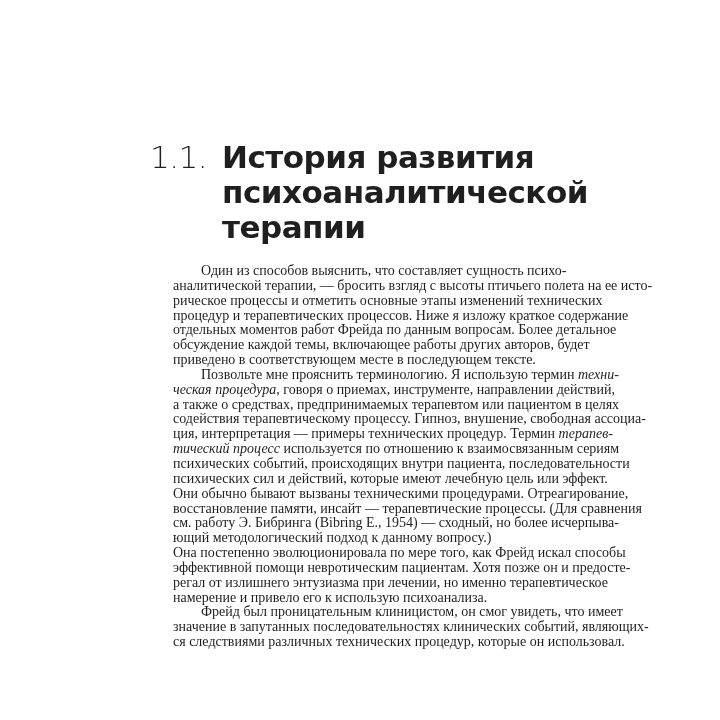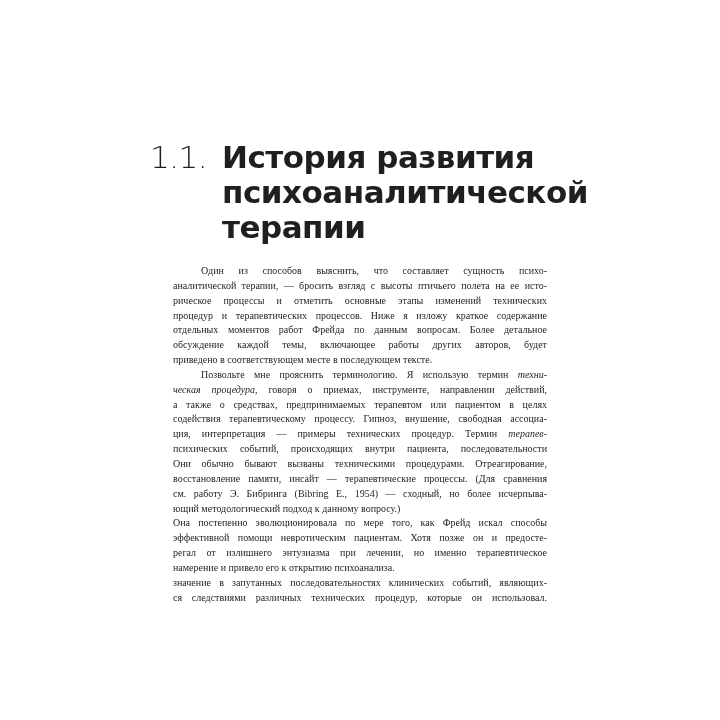--- a/index.html
+++ b/index.html
@@ -3,21 +3,21 @@
   <meta charset="utf-8">
   <style>
     html, body { margin: 0; padding: 0; background: #ffffff; }
     body { width: 720px; height: 720px; position: relative; overflow: hidden; }
     .page { position: absolute; left: 0; top: 0; width: 720px; height: 720px; background: #fff; }
     .heading { position: absolute; left: 150px; top: 140px; width: 420px; color: #1f1f1f;
       font-family: "DejaVu Sans", sans-serif; font-weight: 300; font-size: 31px; line-height: 35px; letter-spacing: -0.5px; }
     .heading .num { position: absolute; left: 0; top: 0; }
     .heading .title { position: absolute; left: 72px; top: 0; width: 360px; font-weight: bold; }
     .body { position: absolute; left: 173px; top: 264px; width: 374px;
-      font-family: "Liberation Serif", serif; font-size: 10px; line-height: 14.85px; color: #1e1e1e; text-align: justify; }
+      font-family: "Liberation Serif", serif; font-size: 14px; line-height: 14.85px; color: #1e1e1e; text-align: justify; }
     .line { display: block; white-space: nowrap; text-align: justify; text-align-last: justify; height: 14.85px; overflow: visible; }
     .line.last { text-align-last: left; }
     .line.indent { padding-left: 28px; }
     em { font-style: italic; }
   </style>
 </head>
 <body>
 
 <div class="page">
 
@@ -38,28 +38,31 @@
     <span class="line">процедур и терапевтических процессов. Ниже я изложу краткое содержание</span>
     <span class="line">отдельных моментов работ Фрейда по данным вопросам. Более детальное</span>
     <span class="line">обсуждение каждой темы, включающее работы других авторов, будет</span>
     <span class="line last">приведено в соответствующем месте в последующем тексте.</span>
 
     <span class="line indent"><span>Позвольте мне прояснить терминологию. Я использую термин </span><em>техни-</em></span>
     <span class="line"><em>ческая процедура</em><span>, говоря о приемах, инструменте, направлении действий,</span></span>
     <span class="line">а также о средствах, предпринимаемых терапевтом или пациентом в целях</span>
     <span class="line">содействия терапевтическому процессу. Гипноз, внушение, свободная ассоциа-</span>
     <span class="line"><span>ция, интерпретация — примеры технических процедур. Термин </span><em>терапев-</em></span>
+    <span class="line"><em>тический процесс</em><span> используется по отношению к взаимосвязанным сериям</span></span>
     <span class="line">психических событий, происходящих внутри пациента, последовательности</span>
+    <span class="line">психических сил и действий, которые имеют лечебную цель или эффект.</span>
     <span class="line">Они обычно бывают вызваны техническими процедурами. Отреагирование,</span>
     <span class="line">восстановление памяти, инсайт — терапевтические процессы. (Для сравнения</span>
     <span class="line">см. работу Э. Бибринга (Bibring E., 1954) — сходный, но более исчерпыва-</span>
     <span class="line last">ющий методологический подход к данному вопросу.)</span>
 
     <span class="line">Она постепенно эволюционировала по мере того, как Фрейд искал способы</span>
     <span class="line">эффективной помощи невротическим пациентам. Хотя позже он и предосте-</span>
     <span class="line">регал от излишнего энтузиазма при лечении, но именно терапевтическое</span>
-    <span class="line last">намерение и привело его к открытию психоанализа.</span>
+    <span class="line last">намерение и привело его к использую психоанализа.</span>
 
+    <span class="line indent">Фрейд был проницательным клиницистом, он смог увидеть, что имеет</span>
     <span class="line">значение в запутанных последовательностях клинических событий, являющих-</span>
     <span class="line">ся следствиями различных технических процедур, которые он использовал.</span>
   </div>
 
 </div>
 
 </body></html>

